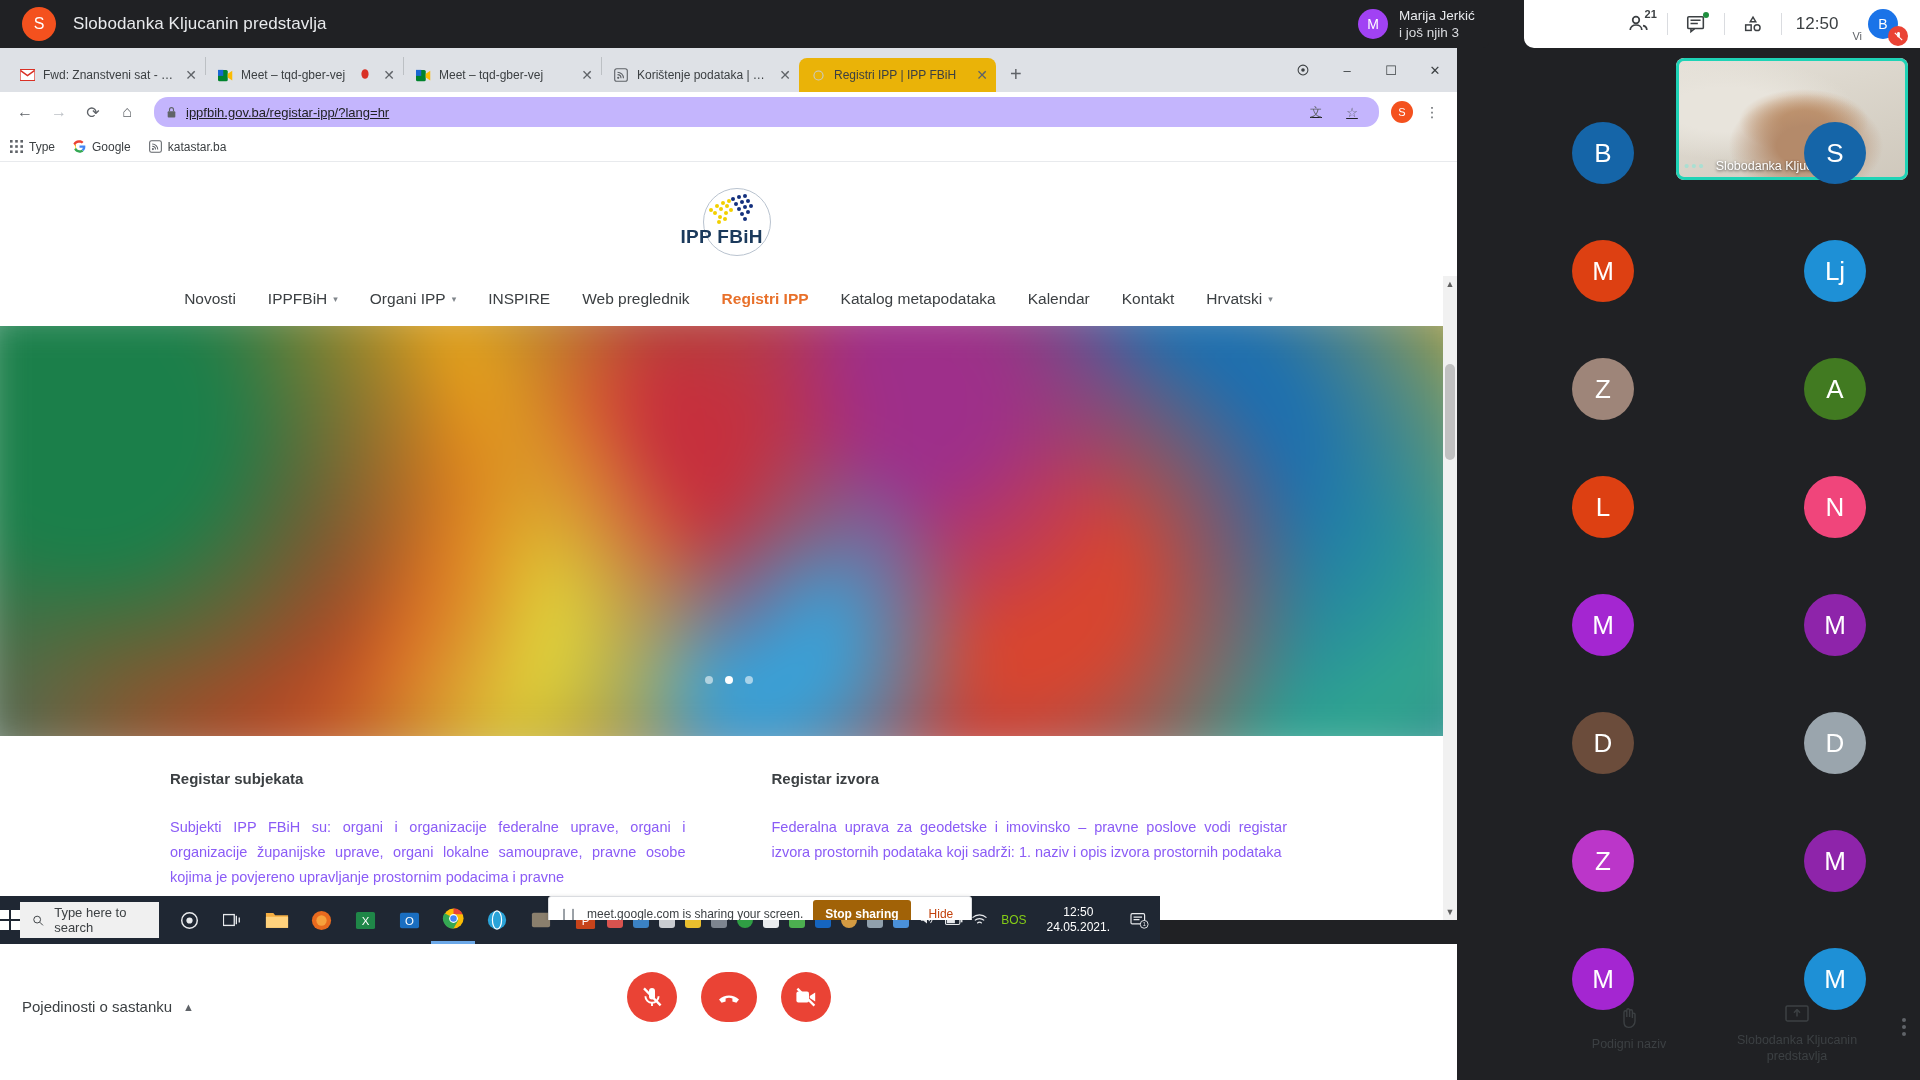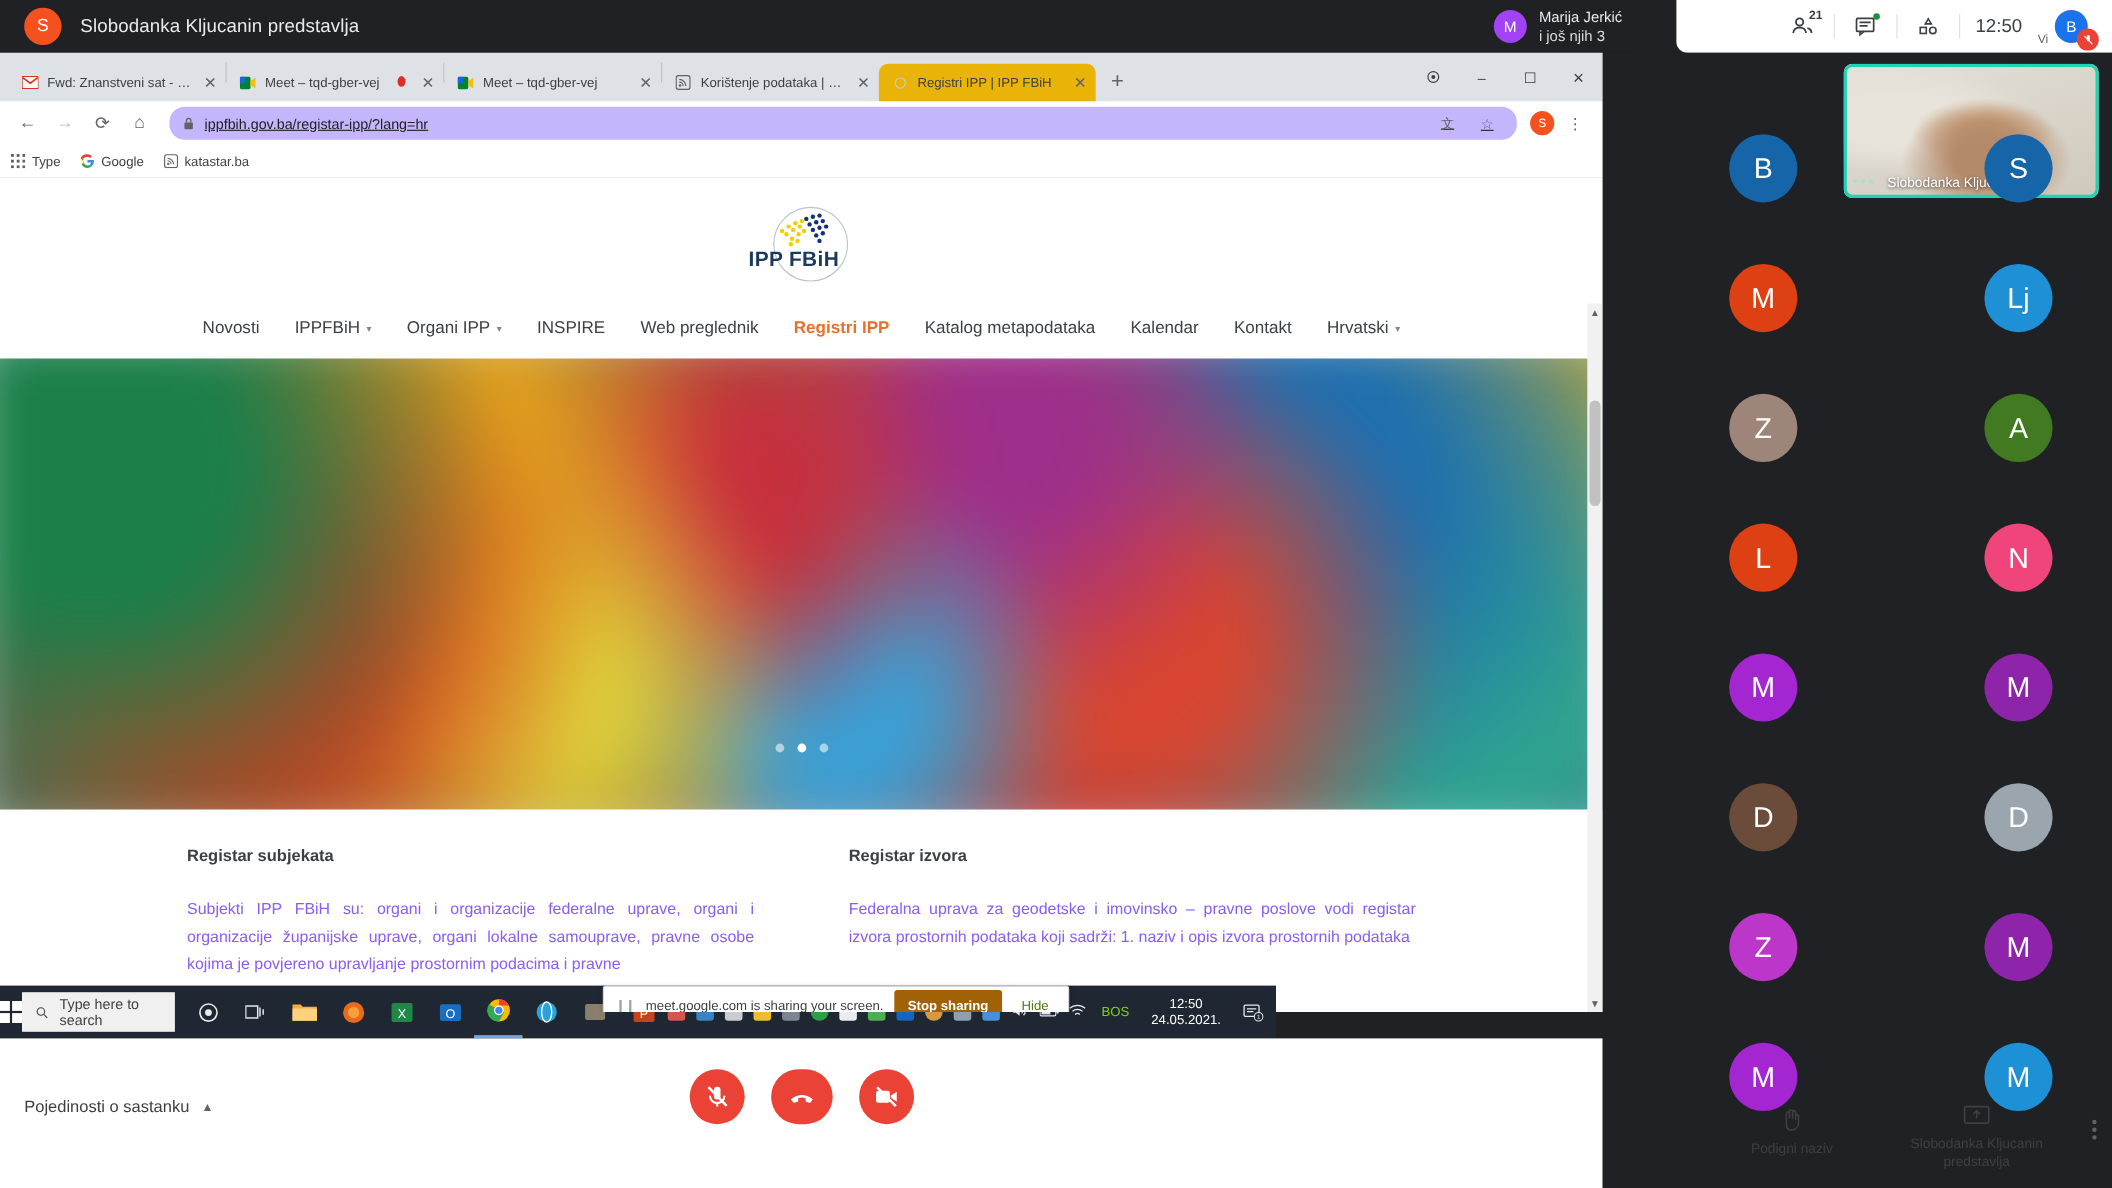--- a/index.html
+++ b/index.html
@@ -137,21 +137,21 @@
   
   .share-toast {
     position: absolute; left: 548px; top: 848px; height: 36px; background: #fff;
     border: 1px solid #dadce0; border-radius: 3px; display: flex; align-items: center;
     padding: 0 10px 0 10px; gap: 10px; box-shadow: 0 1px 4px rgba(0,0,0,.18); z-index: 20;
   }
   .share-toast .pause { color: #9aa0a6; font-size: 12px; letter-spacing: -1px; }
   .share-toast .msg { font-size: 12px; color: #3c4043; }
   .share-toast .stop { background: #a16207; color: #fff; font-size: 12px; font-weight: bold;
                        border-radius: 3px; padding: 7px 12px; }
-  .share-toast .hide { font-size: 12px; color: #4d7c0f; padding: 0 8px; }
+  .share-toast .hide { font-size: 12px; color: #c2410c; padding: 0 8px; }
 
   
   .taskbar { position: absolute; left: 0; top: 896px; width: 1160px; height: 48px; background: #1f2733; display: flex; align-items: center; }
   .startbtn { width: 48px; height: 48px; display: flex; align-items: center; justify-content: center; }
   .winlogo { display: grid; grid-template-columns: 9px 9px; grid-template-rows: 9px 9px; gap: 2px; }
   .winlogo i { background: #fff; display: block; }
   .tb-search { width: 318px; height: 36px; background: #f0f0f0; display: flex; align-items: center; gap: 10px; padding: 0 12px;
                font-size: 13px; color: #3c4043; }
   .tb-icons { display: flex; align-items: center; gap: 0; margin-left: 8px; }
   .tbapp { width: 44px; height: 48px; display: flex; align-items: center; justify-content: center; position: relative; }

